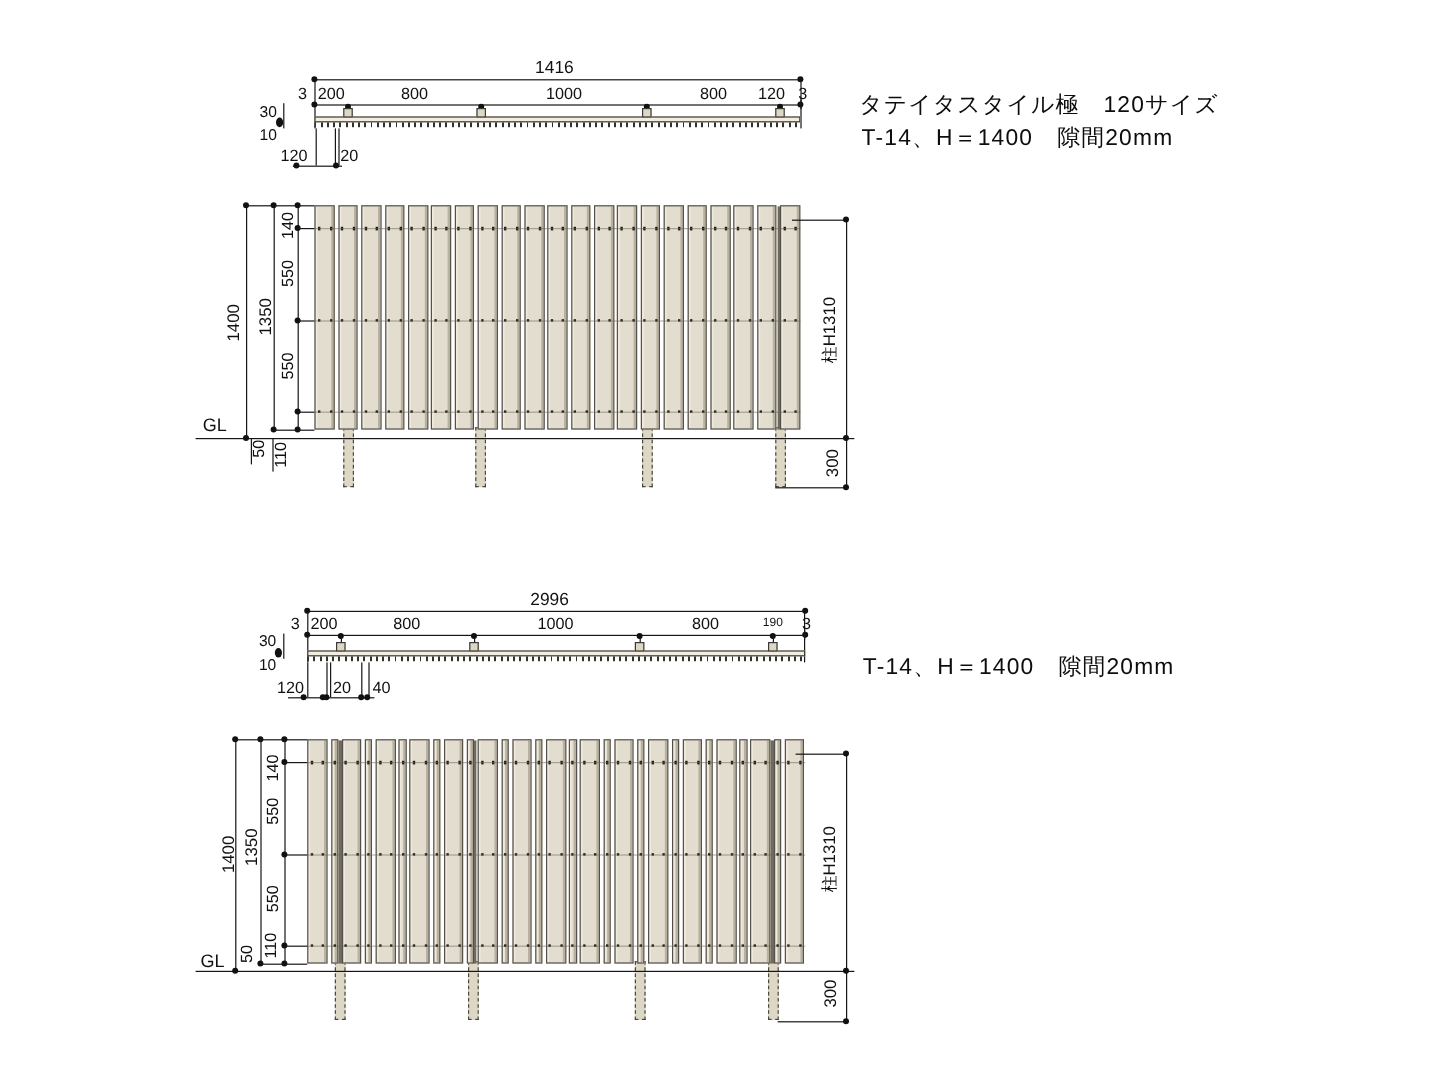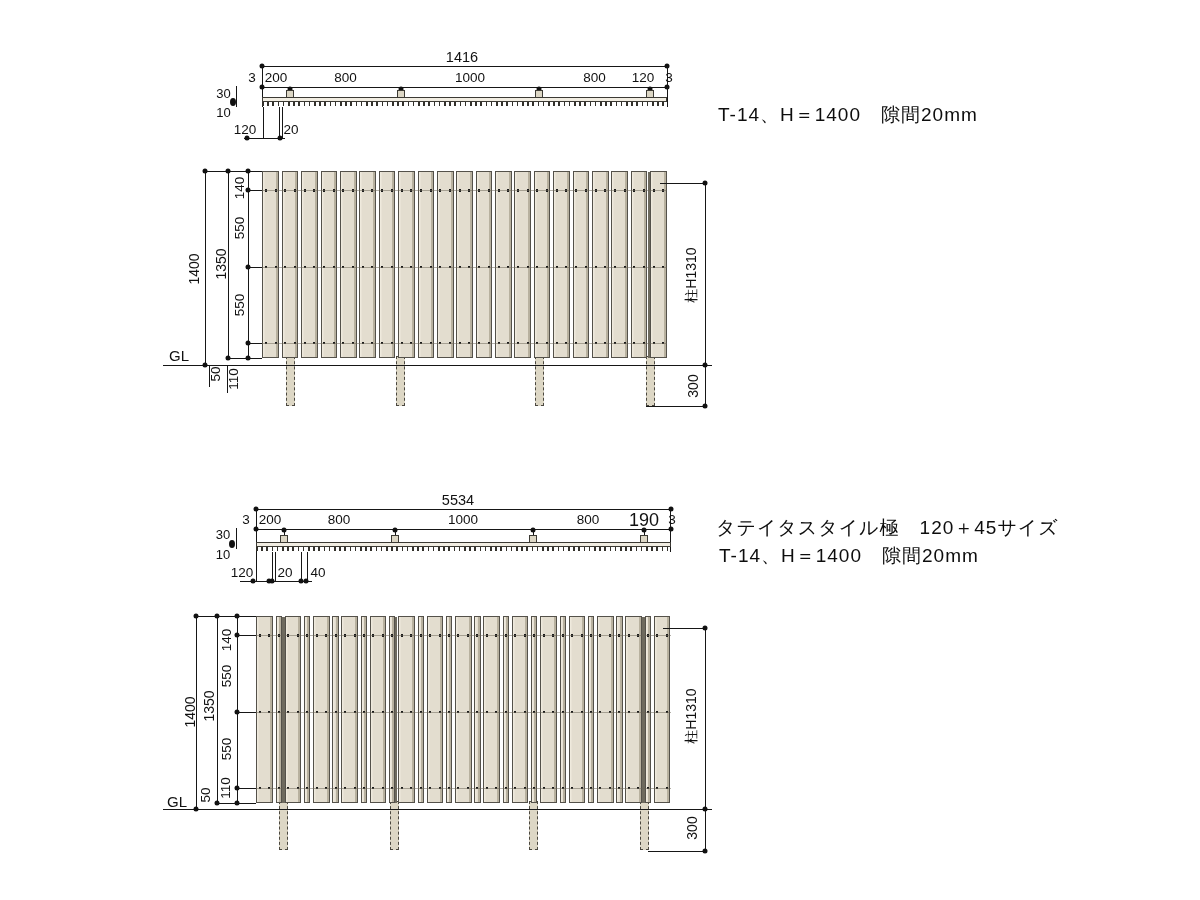--- a/index.html
+++ b/index.html
@@ -12,22 +12,22 @@
   .lbl.rot{transform:translate(-50%,-50%) rotate(-90deg);}
   .title-line{position:absolute;font-size:19px;letter-spacing:1px;white-space:nowrap;color:#0d0d0d;}
   .hline,.vline,.dot,.board,.strip,.stub,.bar,.teeth,.sq,.railln,.screw{position:absolute;}
   .dot{width:5px;height:5px;border-radius:50%;background:#111;transform:translate(-50%,-50%);}
 </style>
 </head>
 <body>
 
 <div id="canvas">
 
+  <div class="title-line" style="left:716px;top:74px;">タテイタスタイル極　120サイズ</div>
   <div class="title-line" style="left:718px;top:102px;">T-14、H＝1400　隙間20mm</div>
-  <div class="title-line" style="left:716px;top:515px;">タテイタスタイル極　120＋45サイズ</div>
   <div class="title-line" style="left:719px;top:543px;">T-14、H＝1400　隙間20mm</div>
   <div id="drawing" style="position:absolute;left:0;top:0;width:1200px;height:900px;">
       <div class="hline" style="left: 262px; top: 66px; width: 405.251px; height: 1px; background: rgb(22, 22, 22);"></div>
       <div class="dot" style="left: 262px; top: 66px;"></div>
       <div class="dot" style="left: 667.251px; top: 66px;"></div>
       <div class="lbl" style="left: 462px; top: 57px; font-size: 14.5px;">1416</div>
       <div class="vline" style="left: 262px; top: 66px; width: 1px; height: 40.5px; background: rgb(22, 22, 22);"></div>
       <div class="vline" style="left: 666.751px; top: 66px; width: 1px; height: 40.5px; background: rgb(22, 22, 22);"></div>
       <div class="hline" style="left: 262px; top: 87px; width: 405.251px; height: 1px; background: rgb(22, 22, 22);"></div>
       <div class="dot" style="left: 262px; top: 87px;"></div>
@@ -257,41 +257,41 @@
       <div class="vline" style="left: 705px; top: 364.5px; width: 1px; height: 41.5px; background: rgb(22, 22, 22);"></div>
       <div class="hline" style="left: 646px; top: 406px; width: 59px; height: 1px; background: rgb(22, 22, 22);"></div>
       <div class="dot" style="left: 705px; top: 183px;"></div>
       <div class="dot" style="left: 705px; top: 364.5px;"></div>
       <div class="dot" style="left: 705px; top: 406px;"></div>
       <div class="lbl rot" style="left: 691px; top: 275px; font-size: 14px;">柱H1310</div>
       <div class="lbl rot" style="left: 693px; top: 386px; font-size: 14px;">300</div>
       <div class="hline" style="left: 255.8px; top: 509px; width: 414.946px; height: 1px; background: rgb(22, 22, 22);"></div>
       <div class="dot" style="left: 255.8px; top: 509px;"></div>
       <div class="dot" style="left: 670.746px; top: 509px;"></div>
-      <div class="lbl" style="left: 458px; top: 500px; font-size: 14.5px;">5534</div>
+      <div class="lbl" style="left: 458px; top: 500px; font-size: 14.5px;">2996</div>
       <div class="vline" style="left: 255.8px; top: 509px; width: 1px; height: 42.5px; background: rgb(22, 22, 22);"></div>
       <div class="vline" style="left: 670.246px; top: 509px; width: 1px; height: 42.5px; background: rgb(22, 22, 22);"></div>
       <div class="hline" style="left: 255.8px; top: 528.5px; width: 414.946px; height: 1px; background: rgb(22, 22, 22);"></div>
       <div class="dot" style="left: 255.8px; top: 528.5px;"></div>
       <div class="dot" style="left: 670.746px; top: 528.5px;"></div>
       <div class="vline" style="left: 283.916px; top: 528.5px; width: 1px; height: 7.5px; background: rgb(22, 22, 22);"></div>
       <div class="dot" style="left: 283.916px; top: 530px;"></div>
       <div class="vline" style="left: 394.716px; top: 528.5px; width: 1px; height: 7.5px; background: rgb(22, 22, 22);"></div>
       <div class="dot" style="left: 394.716px; top: 530px;"></div>
       <div class="vline" style="left: 533.216px; top: 528.5px; width: 1px; height: 7.5px; background: rgb(22, 22, 22);"></div>
       <div class="dot" style="left: 533.216px; top: 530px;"></div>
       <div class="vline" style="left: 644.015px; top: 528.5px; width: 1px; height: 7.5px; background: rgb(22, 22, 22);"></div>
       <div class="dot" style="left: 644.015px; top: 530px;"></div>
       <div class="vline" style="left: 670.331px; top: 524.5px; width: 1px; height: 8px; background: rgb(22, 22, 22);"></div>
       <div class="lbl" style="left: 246px; top: 519.5px; font-size: 13.5px;">3</div>
       <div class="lbl" style="left: 270px; top: 519.5px; font-size: 13.5px;">200</div>
       <div class="lbl" style="left: 339px; top: 519.5px; font-size: 13.5px;">800</div>
       <div class="lbl" style="left: 463px; top: 519.5px; font-size: 13.5px;">1000</div>
       <div class="lbl" style="left: 588px; top: 519.5px; font-size: 13.5px;">800</div>
-      <div class="lbl" style="left: 644px; top: 519.5px; font-size: 18px;">190</div>
+      <div class="lbl" style="left: 644px; top: 519.5px; font-size: 10px;">190</div>
       <div class="lbl" style="left: 672px; top: 519.5px; font-size: 13.5px;">3</div>
       <div class="bar" style="left: 255.8px; top: 542px; width: 414.946px; height: 5px; background: rgb(241, 237, 226); border: 1px solid rgb(60, 58, 52); box-sizing: border-box;"></div>
       <div class="teeth" style="left: 255.8px; top: 547px; width: 414.946px; height: 4.2px; background: repeating-linear-gradient(to right, rgb(51, 49, 43) 0px, rgb(51, 49, 43) 1.6px, transparent 1.6px, transparent 5.2px);"></div>
       <div class="sq" style="left: 279.916px; top: 534.8px; width: 8px; height: 8px; background: rgb(221, 215, 197); border: 1.2px solid rgb(60, 58, 52); box-sizing: border-box;"></div>
       <div class="sq" style="left: 390.716px; top: 534.8px; width: 8px; height: 8px; background: rgb(221, 215, 197); border: 1.2px solid rgb(60, 58, 52); box-sizing: border-box;"></div>
       <div class="sq" style="left: 529.216px; top: 534.8px; width: 8px; height: 8px; background: rgb(221, 215, 197); border: 1.2px solid rgb(60, 58, 52); box-sizing: border-box;"></div>
       <div class="sq" style="left: 640.015px; top: 534.8px; width: 8px; height: 8px; background: rgb(221, 215, 197); border: 1.2px solid rgb(60, 58, 52); box-sizing: border-box;"></div>
       <div class="vline" style="left: 235.5px; top: 528px; width: 1px; height: 21px; background: rgb(22, 22, 22);"></div>
       <div class="dot" style="left: 232px; top: 543.5px; width: 6px; height: 8px; border-radius: 50%; background: rgb(17, 17, 17); transform: translate(-50%, -50%);"></div>
       <div class="lbl" style="left: 223px; top: 534px; font-size: 13px;">30</div>

